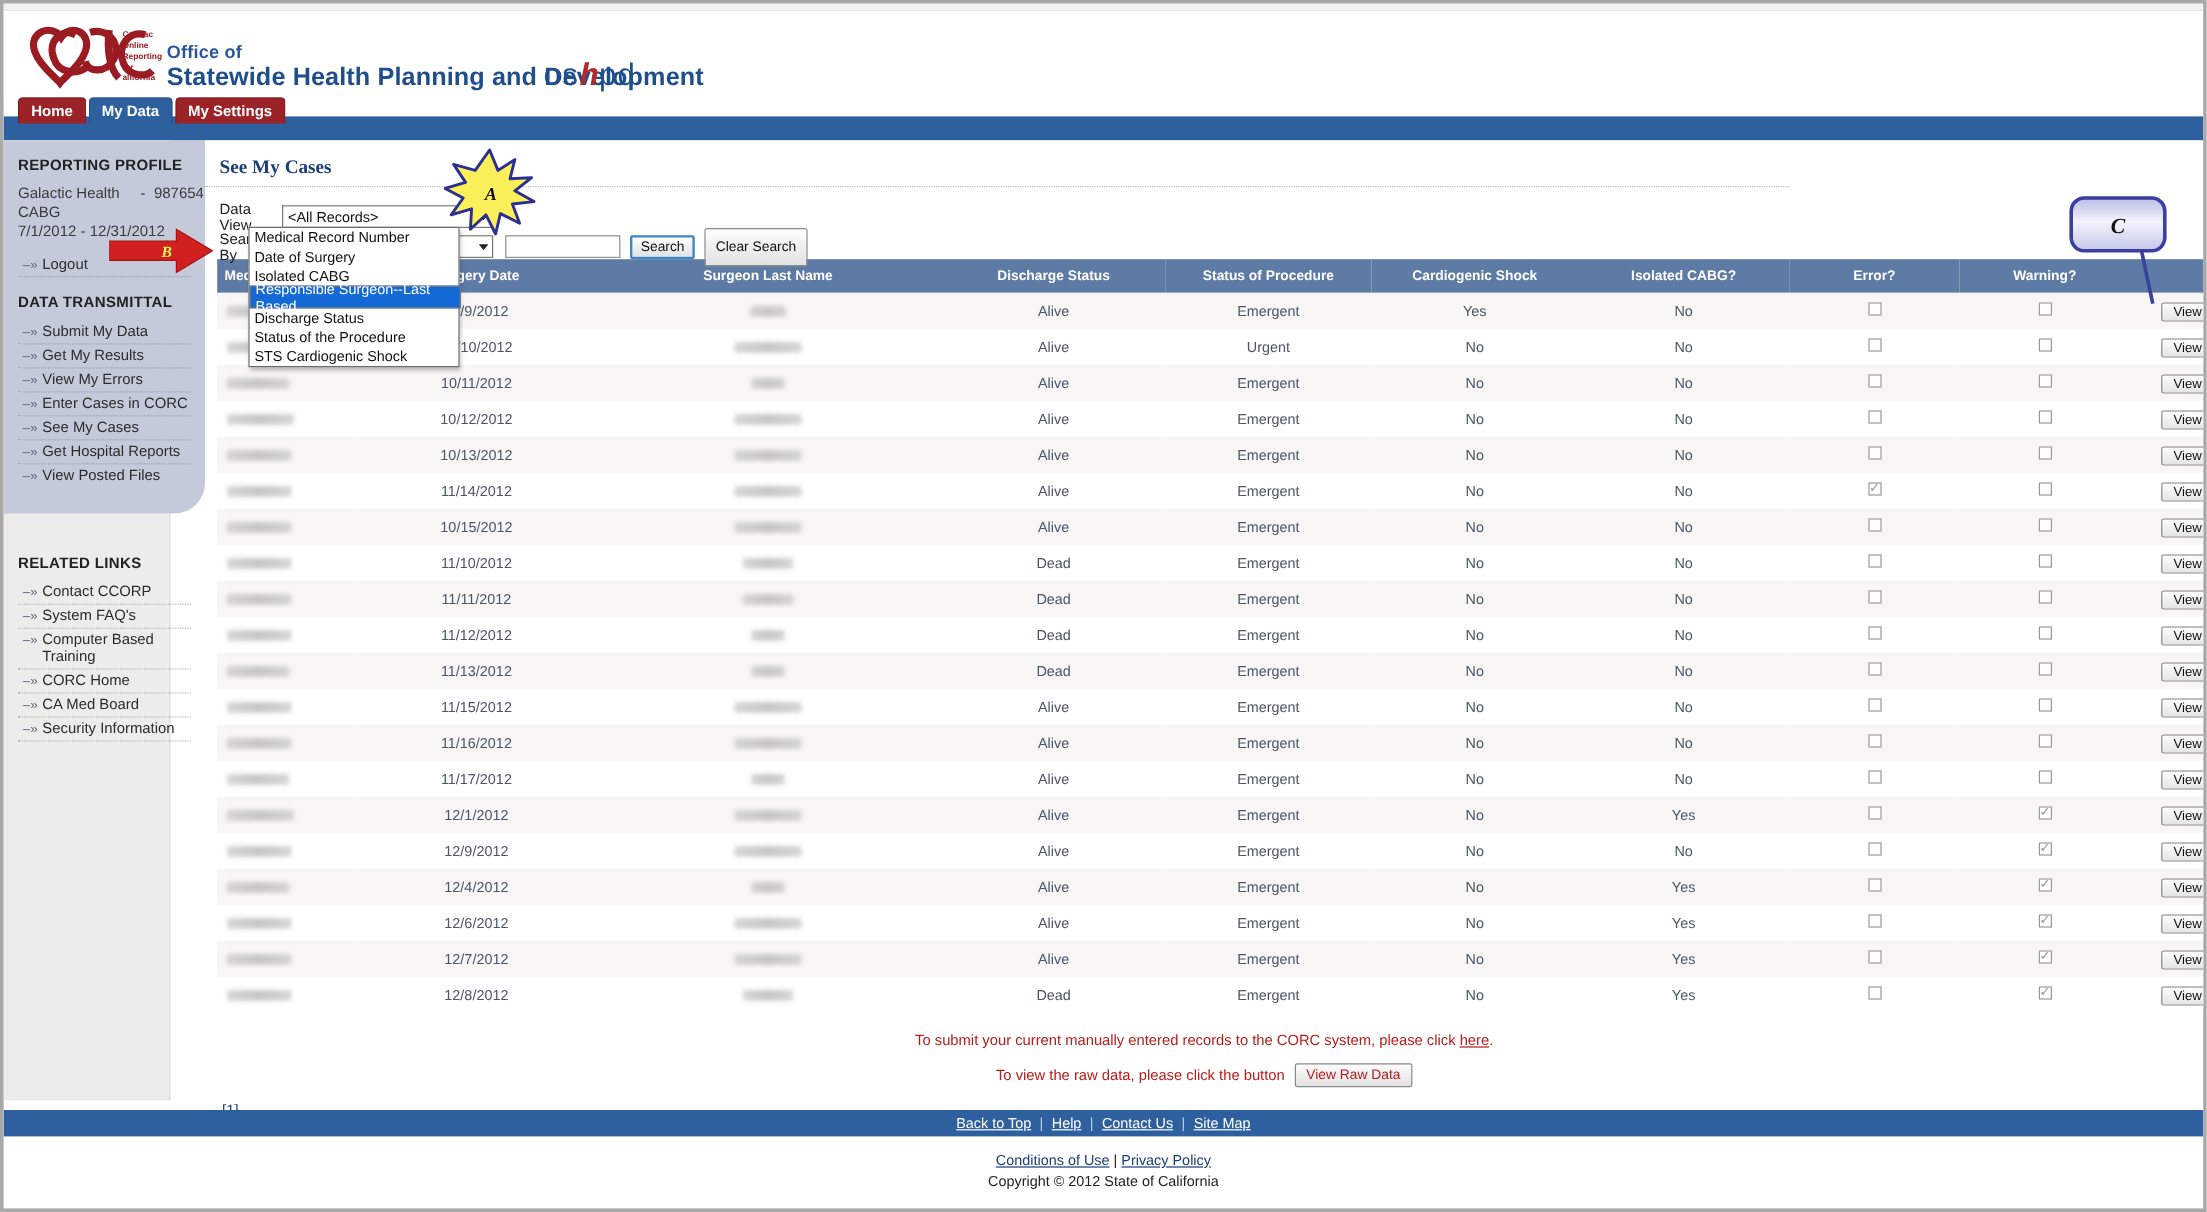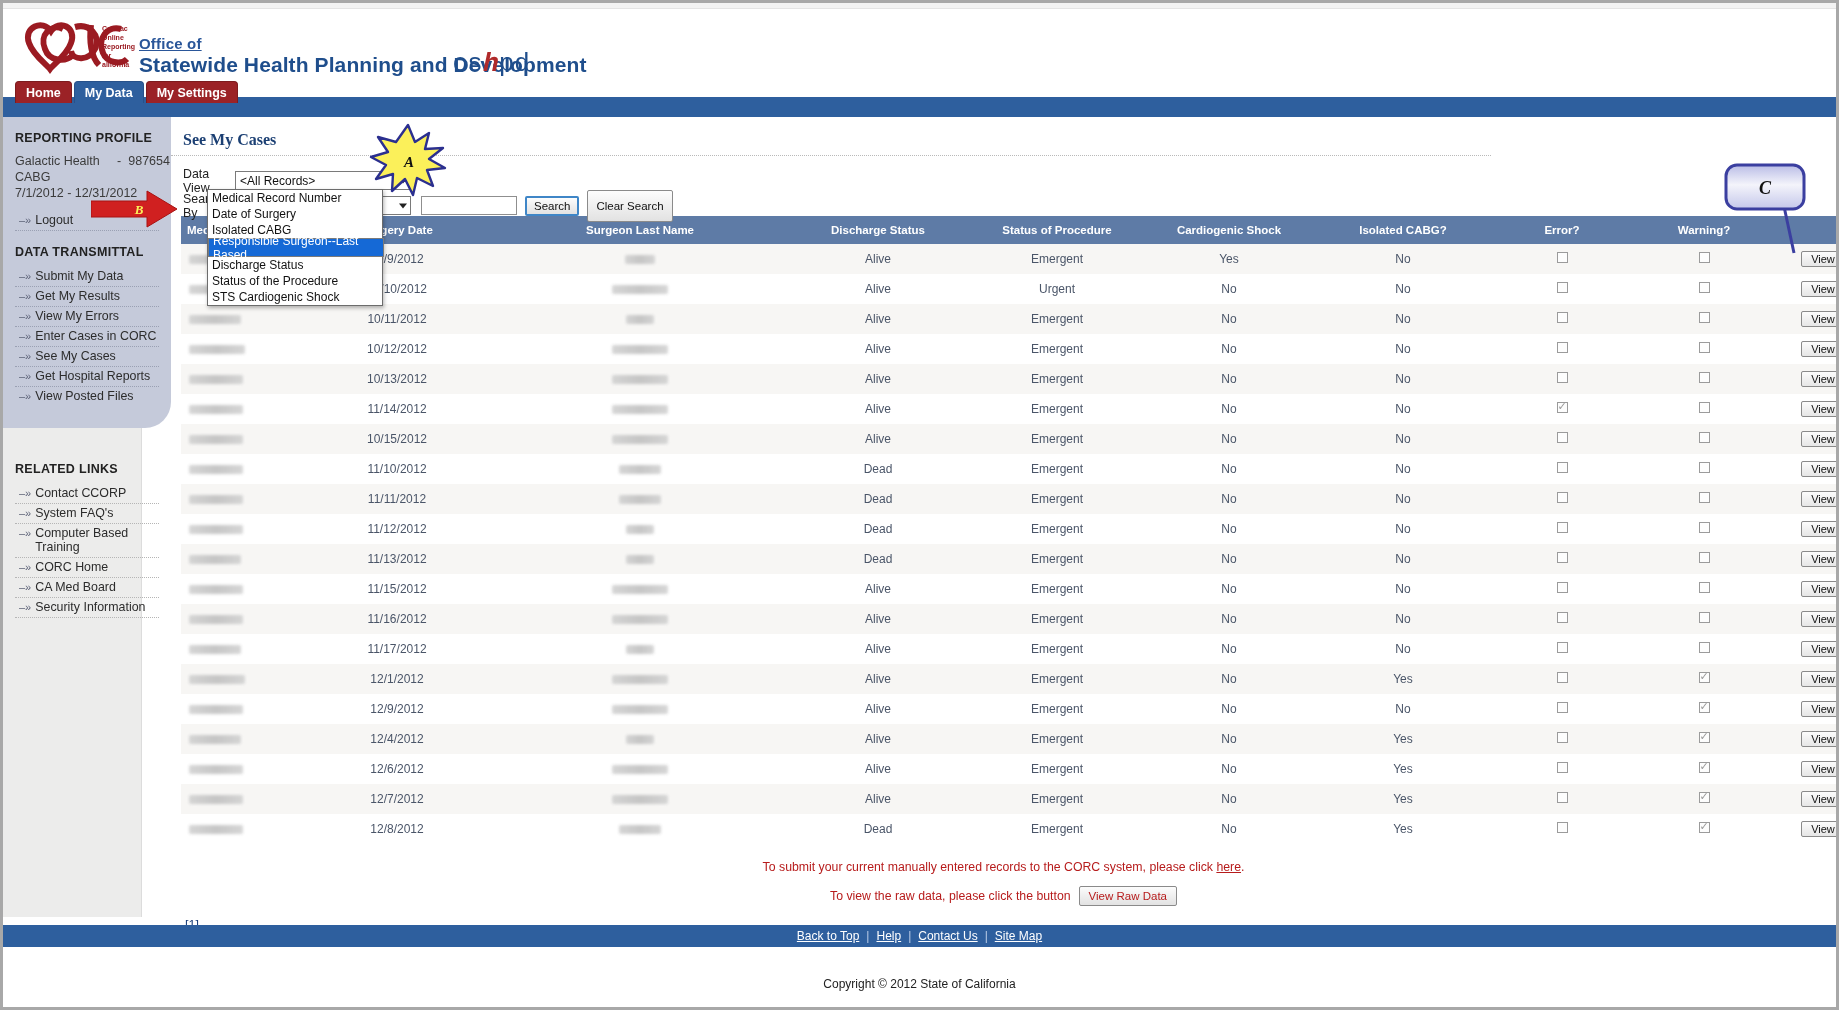--- a/index.html
+++ b/index.html
@@ -23,21 +23,21 @@
   .topstrip { height:6px; background:#f3f3f3; border-bottom:1px solid #e4e4e4;}
   
   #header {
     position:relative;
     height:72px;
     background:#ffffff;
     padding-left:14px;
   }
   #logo { position:absolute; left:14px; top:4px; width:128px; height:62px; }
   #office-block { position:absolute; left:136px; top:26px; }
-  #office-of { font-size:15px; color:#2a5699; font-weight:bold; letter-spacing:.2px;text-decoration:underline;}
+  #office-of { font-size:15px; color:#2a5699; font-weight:bold; letter-spacing:.2px;}
   #shpd { font-size:21px; color:#1f4e8c; font-weight:bold; margin-top:1px; letter-spacing:.1px;}
   #oshpd { position:absolute; left:450px; top:38px; font-size:26px; color:#1f4e8c;
            font-weight:normal; letter-spacing:1px;}
   #oshpd .red { color:#b02a2a; }
   
   #tabs { position:absolute; left:12px; top:72px; height:22px; display:flex; gap:2px; z-index:6;}
   .tab {
     height:22px; padding:0 10px; display:flex; align-items:center;
     font-size:12.5px; font-weight:bold; color:#ffffff;
     background:#9b2226; border-radius:4px 4px 0 0; cursor:pointer;
@@ -595,20 +595,25 @@
   <div id="footer-bar">
     <a href="#">Back to Top</a>
     <span class="sep">|</span>
     <a href="#">Help</a>
     <span class="sep">|</span>
     <a href="#">Contact Us</a>
     <span class="sep">|</span>
     <a href="#">Site Map</a>
   </div>
   <div id="footer-legal">
+    <div>
+      <a href="#">Conditions of Use</a>
+      <span>|</span>
+      <a href="#">Privacy Policy</a>
+    </div>
     <div>Copyright © 2012 State of California</div>
   </div>
 
   <svg class="callout-b" viewBox="0 0 88 40">
     <path d="M0 12 H56 V2 L86 20 L56 38 V28 H0 Z" fill="#d02020" stroke="#a81212" stroke-width="1"></path>
     <text x="48" y="25" font-family="Liberation Serif, serif" font-style="italic" font-weight="bold" font-size="13" fill="#fbf05a" text-anchor="middle">B</text>
   </svg>
 
   <svg class="callout-a" viewBox="0 0 78 74">
     <path d="M39 2 L46 19 L60 10 L56 26 L74 25 L60 36 L76 45 L58 47 L64 63 L48 55 L44 72 L36 56 L23 68 L24 51 L7 56 L17 42 L2 34 L19 29 L9 14 L27 19 Z" fill="#fbf05a" stroke="#2b2f8f" stroke-width="2.4" stroke-linejoin="round"></path>

